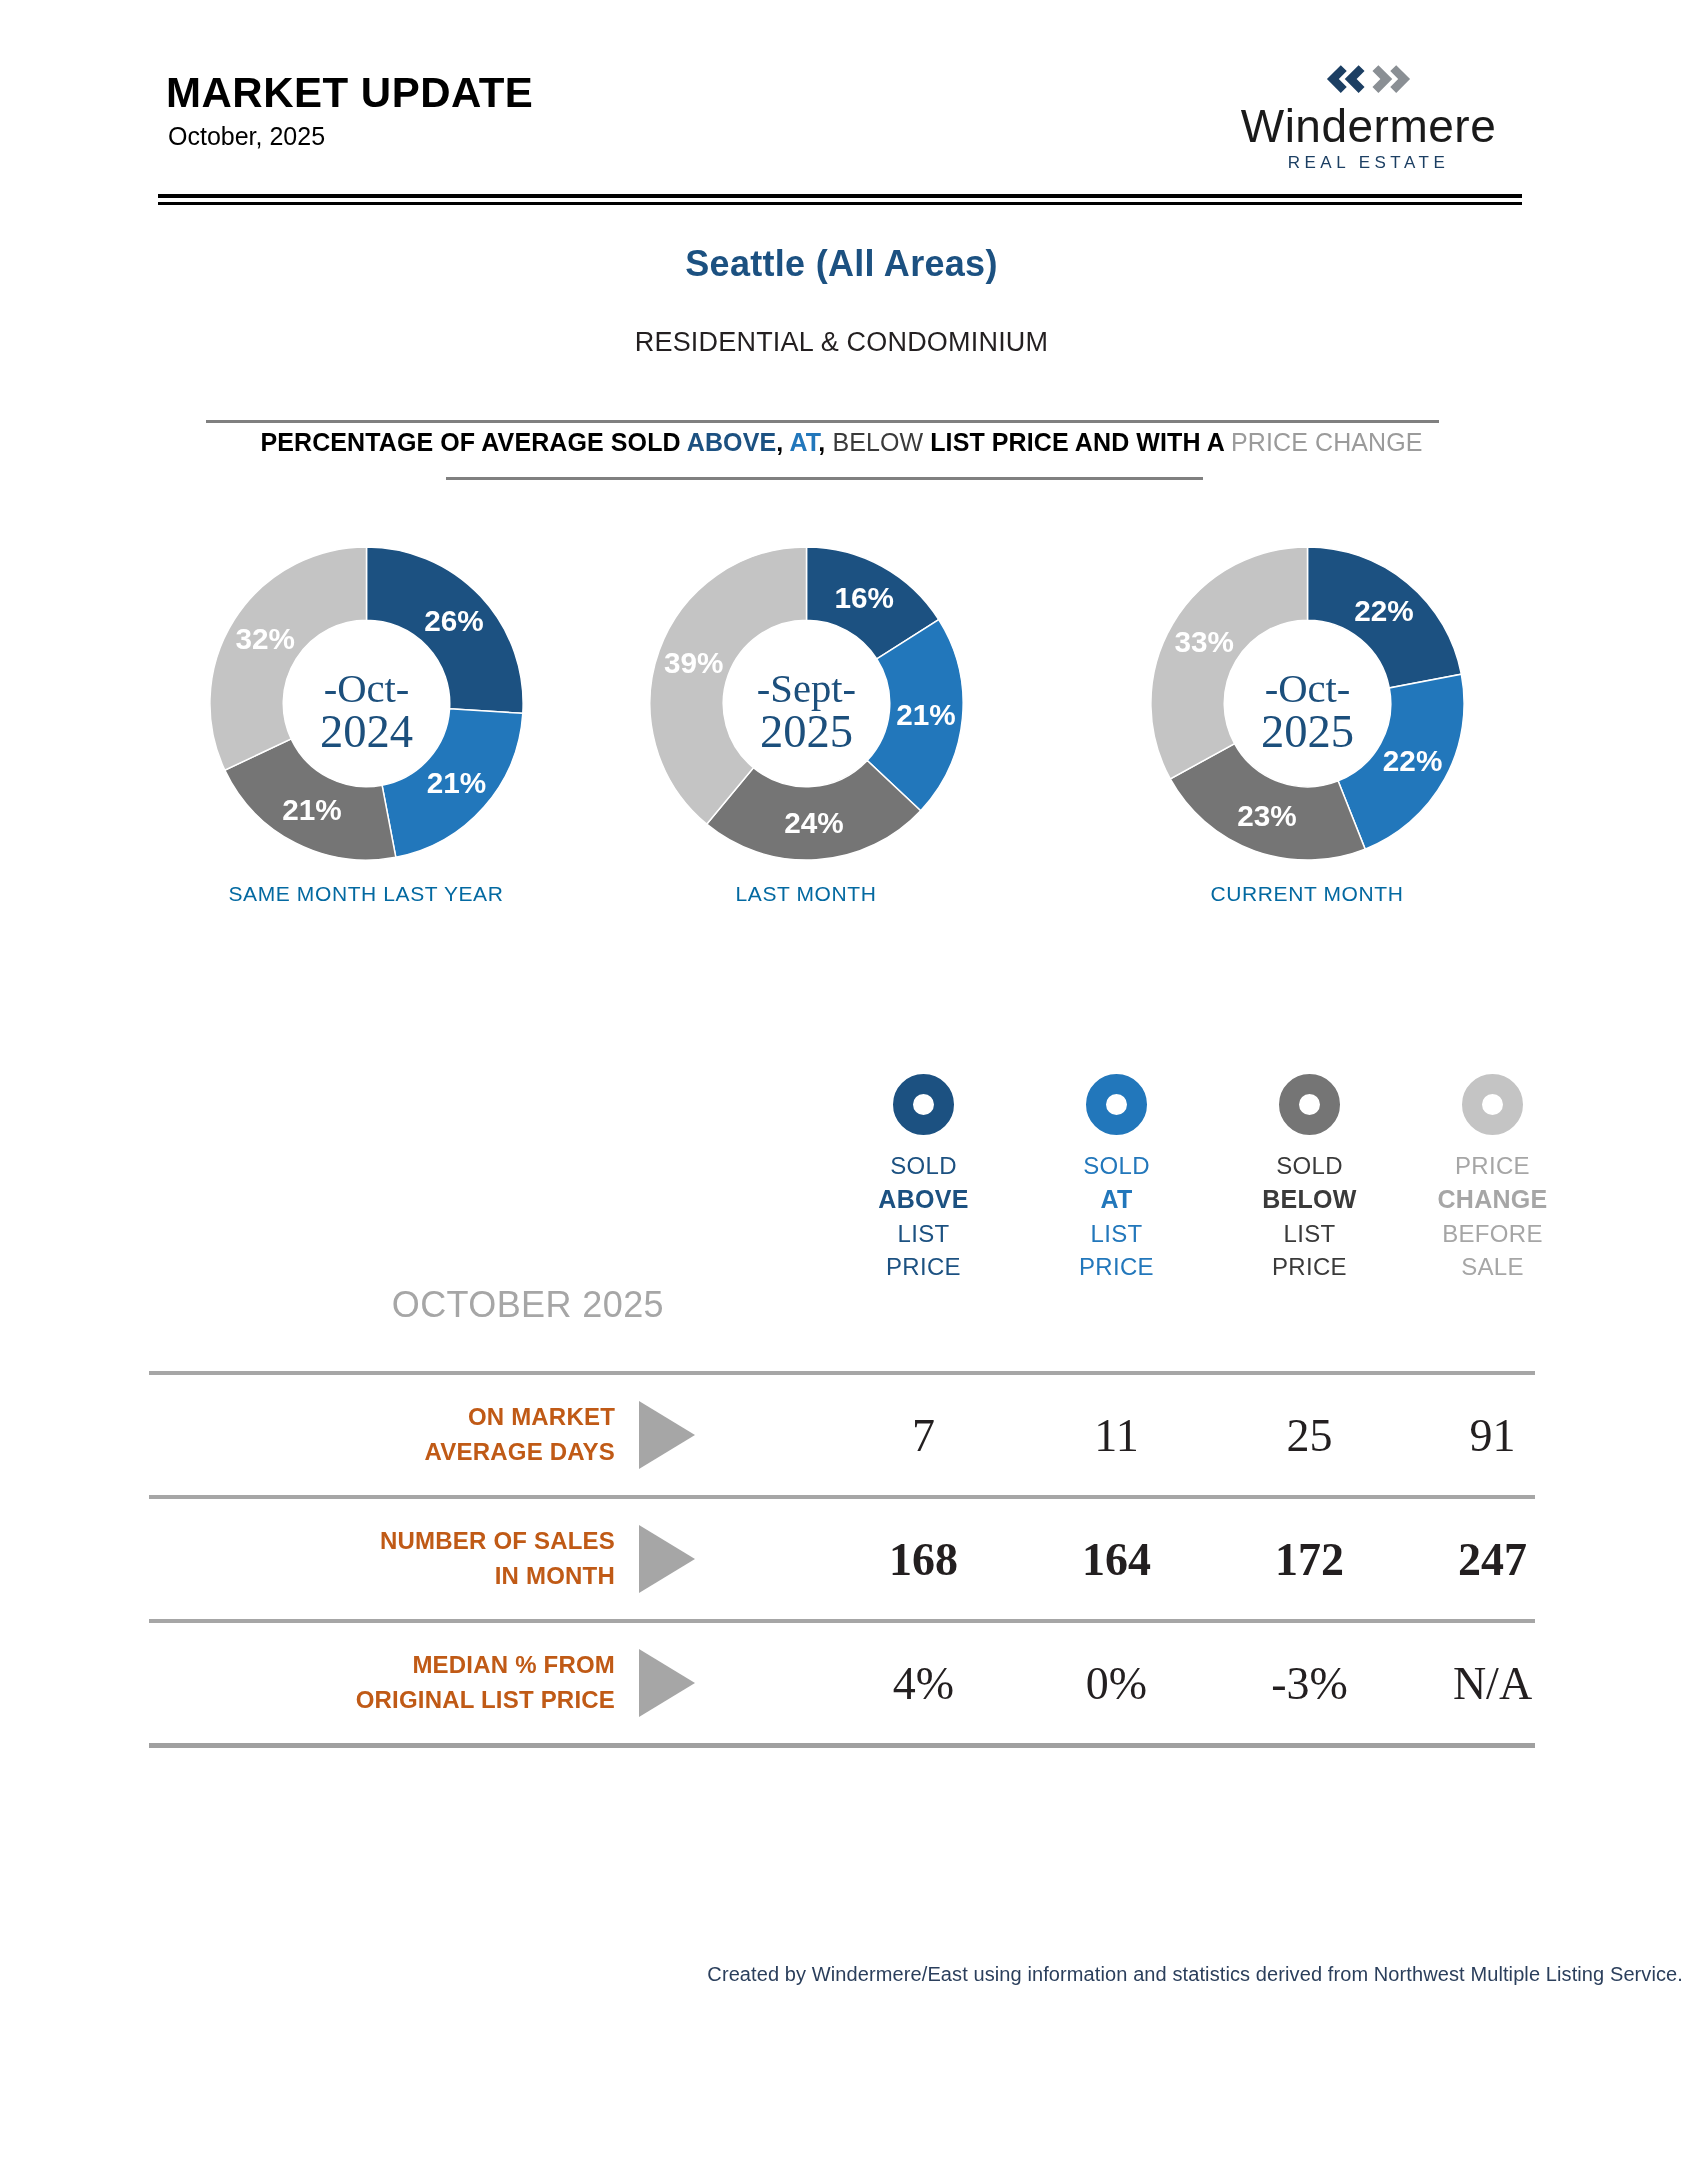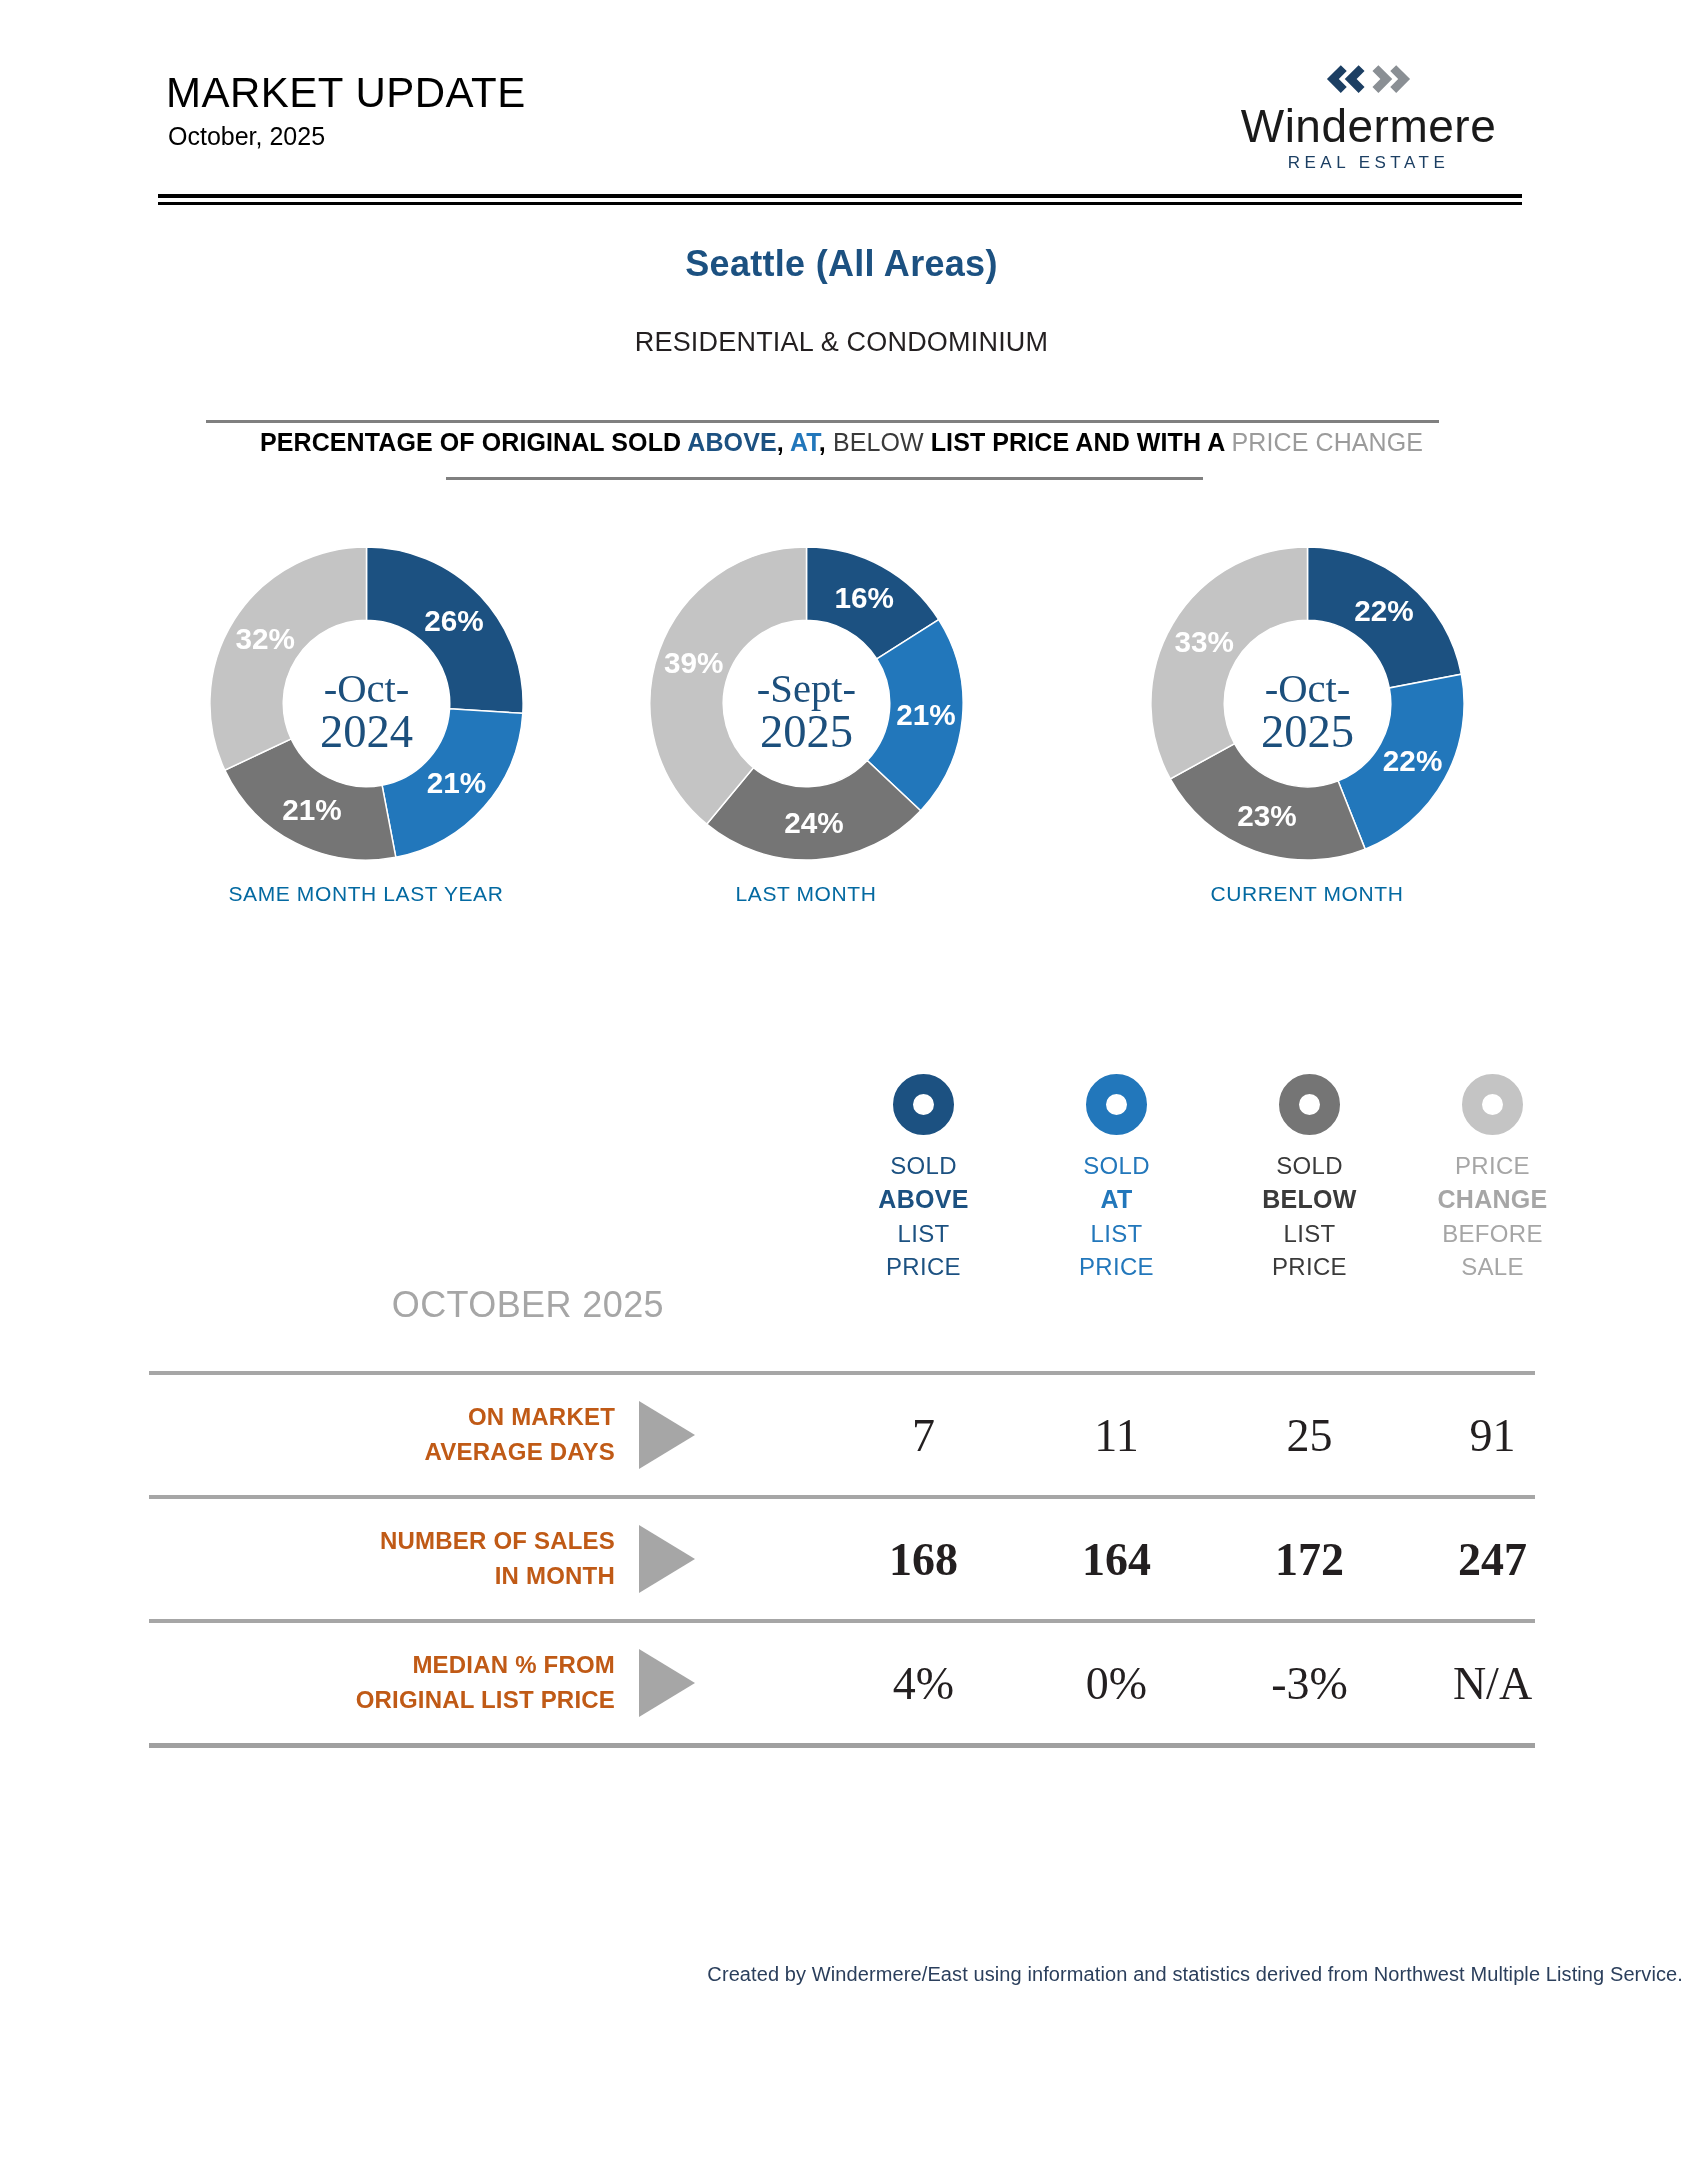--- a/index.html
+++ b/index.html
@@ -17,21 +17,21 @@
   .page { position: absolute; inset: 0; }
 
   
   .header {
     position: absolute;
     left: 166px; top: 69px; width: 1351px; height: 129px;
   }
   .hdr-title {
     position: absolute; left: 0; top: 0;
     font-size: 42px; letter-spacing: 0.5px;
-    font-weight: 400; color: #000;
+    font-weight: 700; color: #000;
     font-family: "Liberation Sans", sans-serif;
   }
   .hdr-sub {
     position: absolute; left: 2px; top: 53px;
     font-size: 25px; color: #000; font-weight: 400;
   }
   .logo-wrap {
     position: absolute; right: 0; top: -8px;
     width: 297px; text-align: center;
   }
@@ -191,21 +191,21 @@
       <div class="logo-tag">REAL ESTATE</div>
     </div>
   </div>
   <div class="hdr-rule-thick"></div>
   <div class="hdr-rule-thin"></div>
 
   <div class="area-title">Seattle (All Areas)</div>
   <div class="prop-type">RESIDENTIAL &amp; CONDOMINIUM</div>
 
   <div class="legend-rule-top"></div>
-  <div class="legend-head"><span class="lh-b">PERCENTAGE OF ORIGINAL SOLD </span><span class="lh-above">ABOVE</span><span class="lh-b">, </span><span class="lh-at">AT</span><span class="lh-b">, </span><span class="lh-below">BELOW</span><span class="lh-b"> LIST PRICE AND WITH A </span><span class="lh-change">PRICE CHANGE</span></div>
+  <div class="legend-head"><span class="lh-b">PERCENTAGE OF AVERAGE SOLD </span><span class="lh-above">ABOVE</span><span class="lh-b">, </span><span class="lh-at">AT</span><span class="lh-b">, </span><span class="lh-below">BELOW</span><span class="lh-b"> LIST PRICE AND WITH A </span><span class="lh-change">PRICE CHANGE</span></div>
   <div class="legend-rule-bot"></div>
 
   <div class="donuts">
     <div class="donut-cell c0">
       <svg class="donut-svg" width="337" height="337" viewBox="0 0 340 340">
           <path d="M 170 12 A 158 158 0 0 1 327.68822309166694 179.92090208563152 L 253.83424518797483 175.27440364046234 A 84 84 0 0 0 170 86 Z" fill="#1c5181" stroke="#ffffff" stroke-width="1.5"></path>
           <text x="258.2052039179908" y="97.16980018262868" text-anchor="middle" class="slice-label">26%</text>
           <path d="M 327.68822309166694 179.92090208563152 A 158 158 0 0 1 199.6062477045445 325.20138561513284 L 185.74003042520087 252.51212906120986 A 84 84 0 0 0 253.83424518797483 175.27440364046234 Z" fill="#2277bb" stroke="#ffffff" stroke-width="1.5"></path>
           <text x="260.7634394252856" y="260.0187357041619" text-anchor="middle" class="slice-label">21%</text>
           <path d="M 199.6062477045445 325.20138561513284 A 158 158 0 0 1 27.037325710368947 237.2731280672815 L 93.99452759285437 205.76546049146611 A 84 84 0 0 0 185.74003042520087 252.51212906120986 Z" fill="#757575" stroke="#ffffff" stroke-width="1.5"></path>

